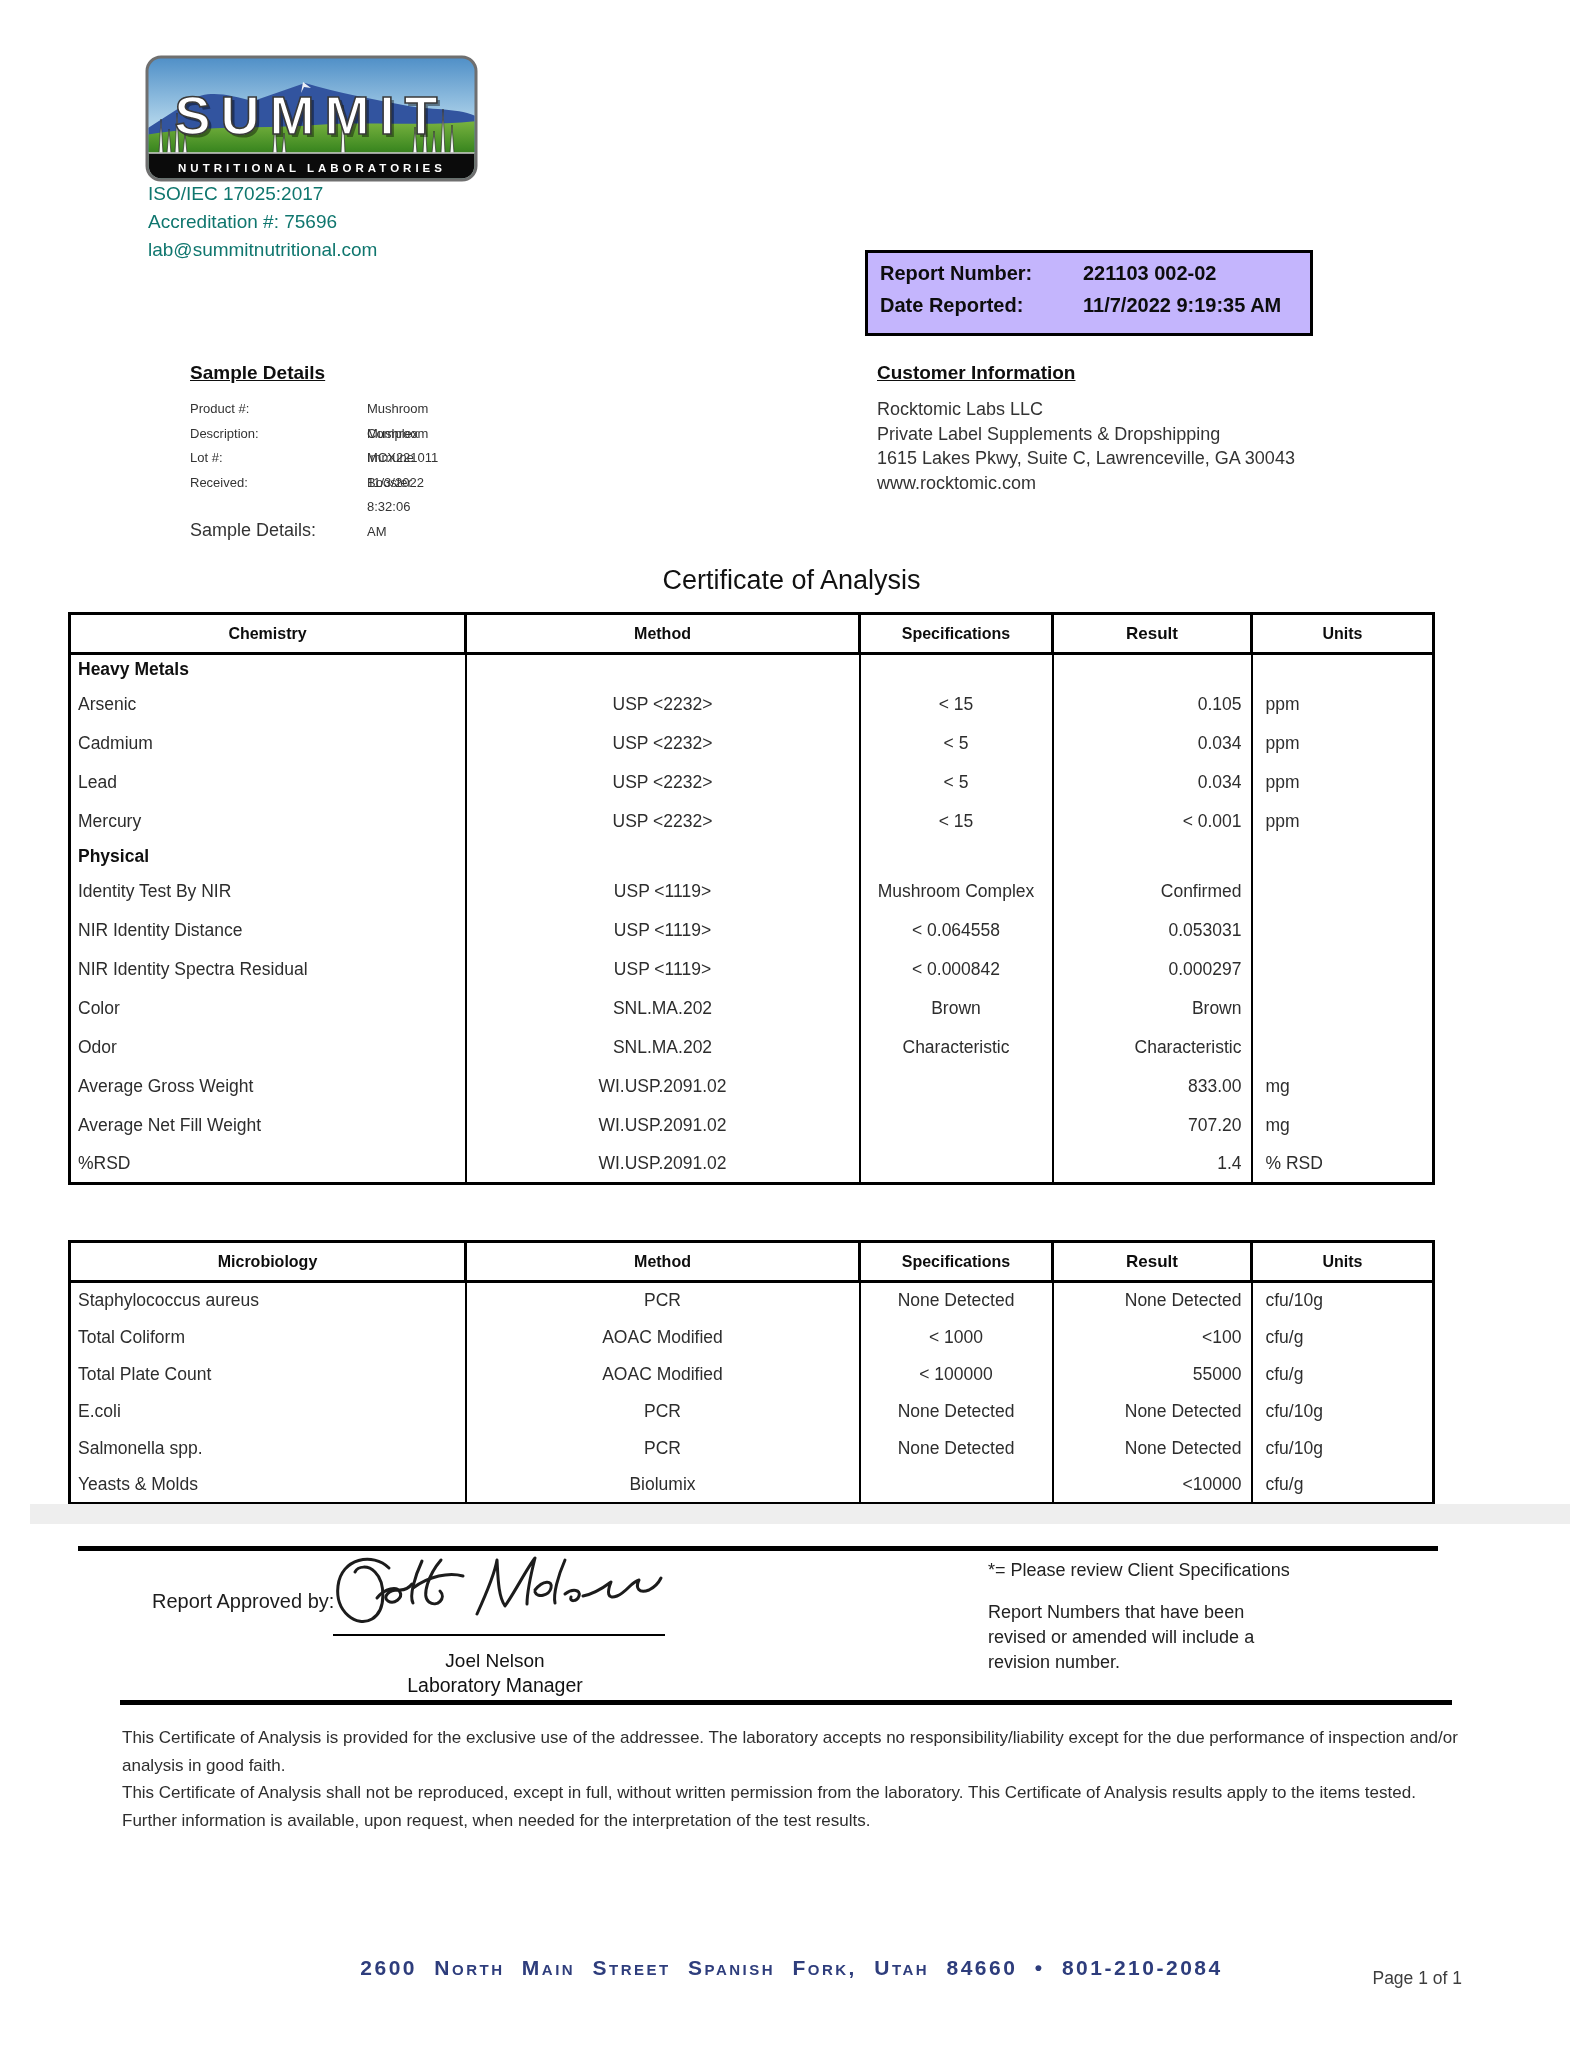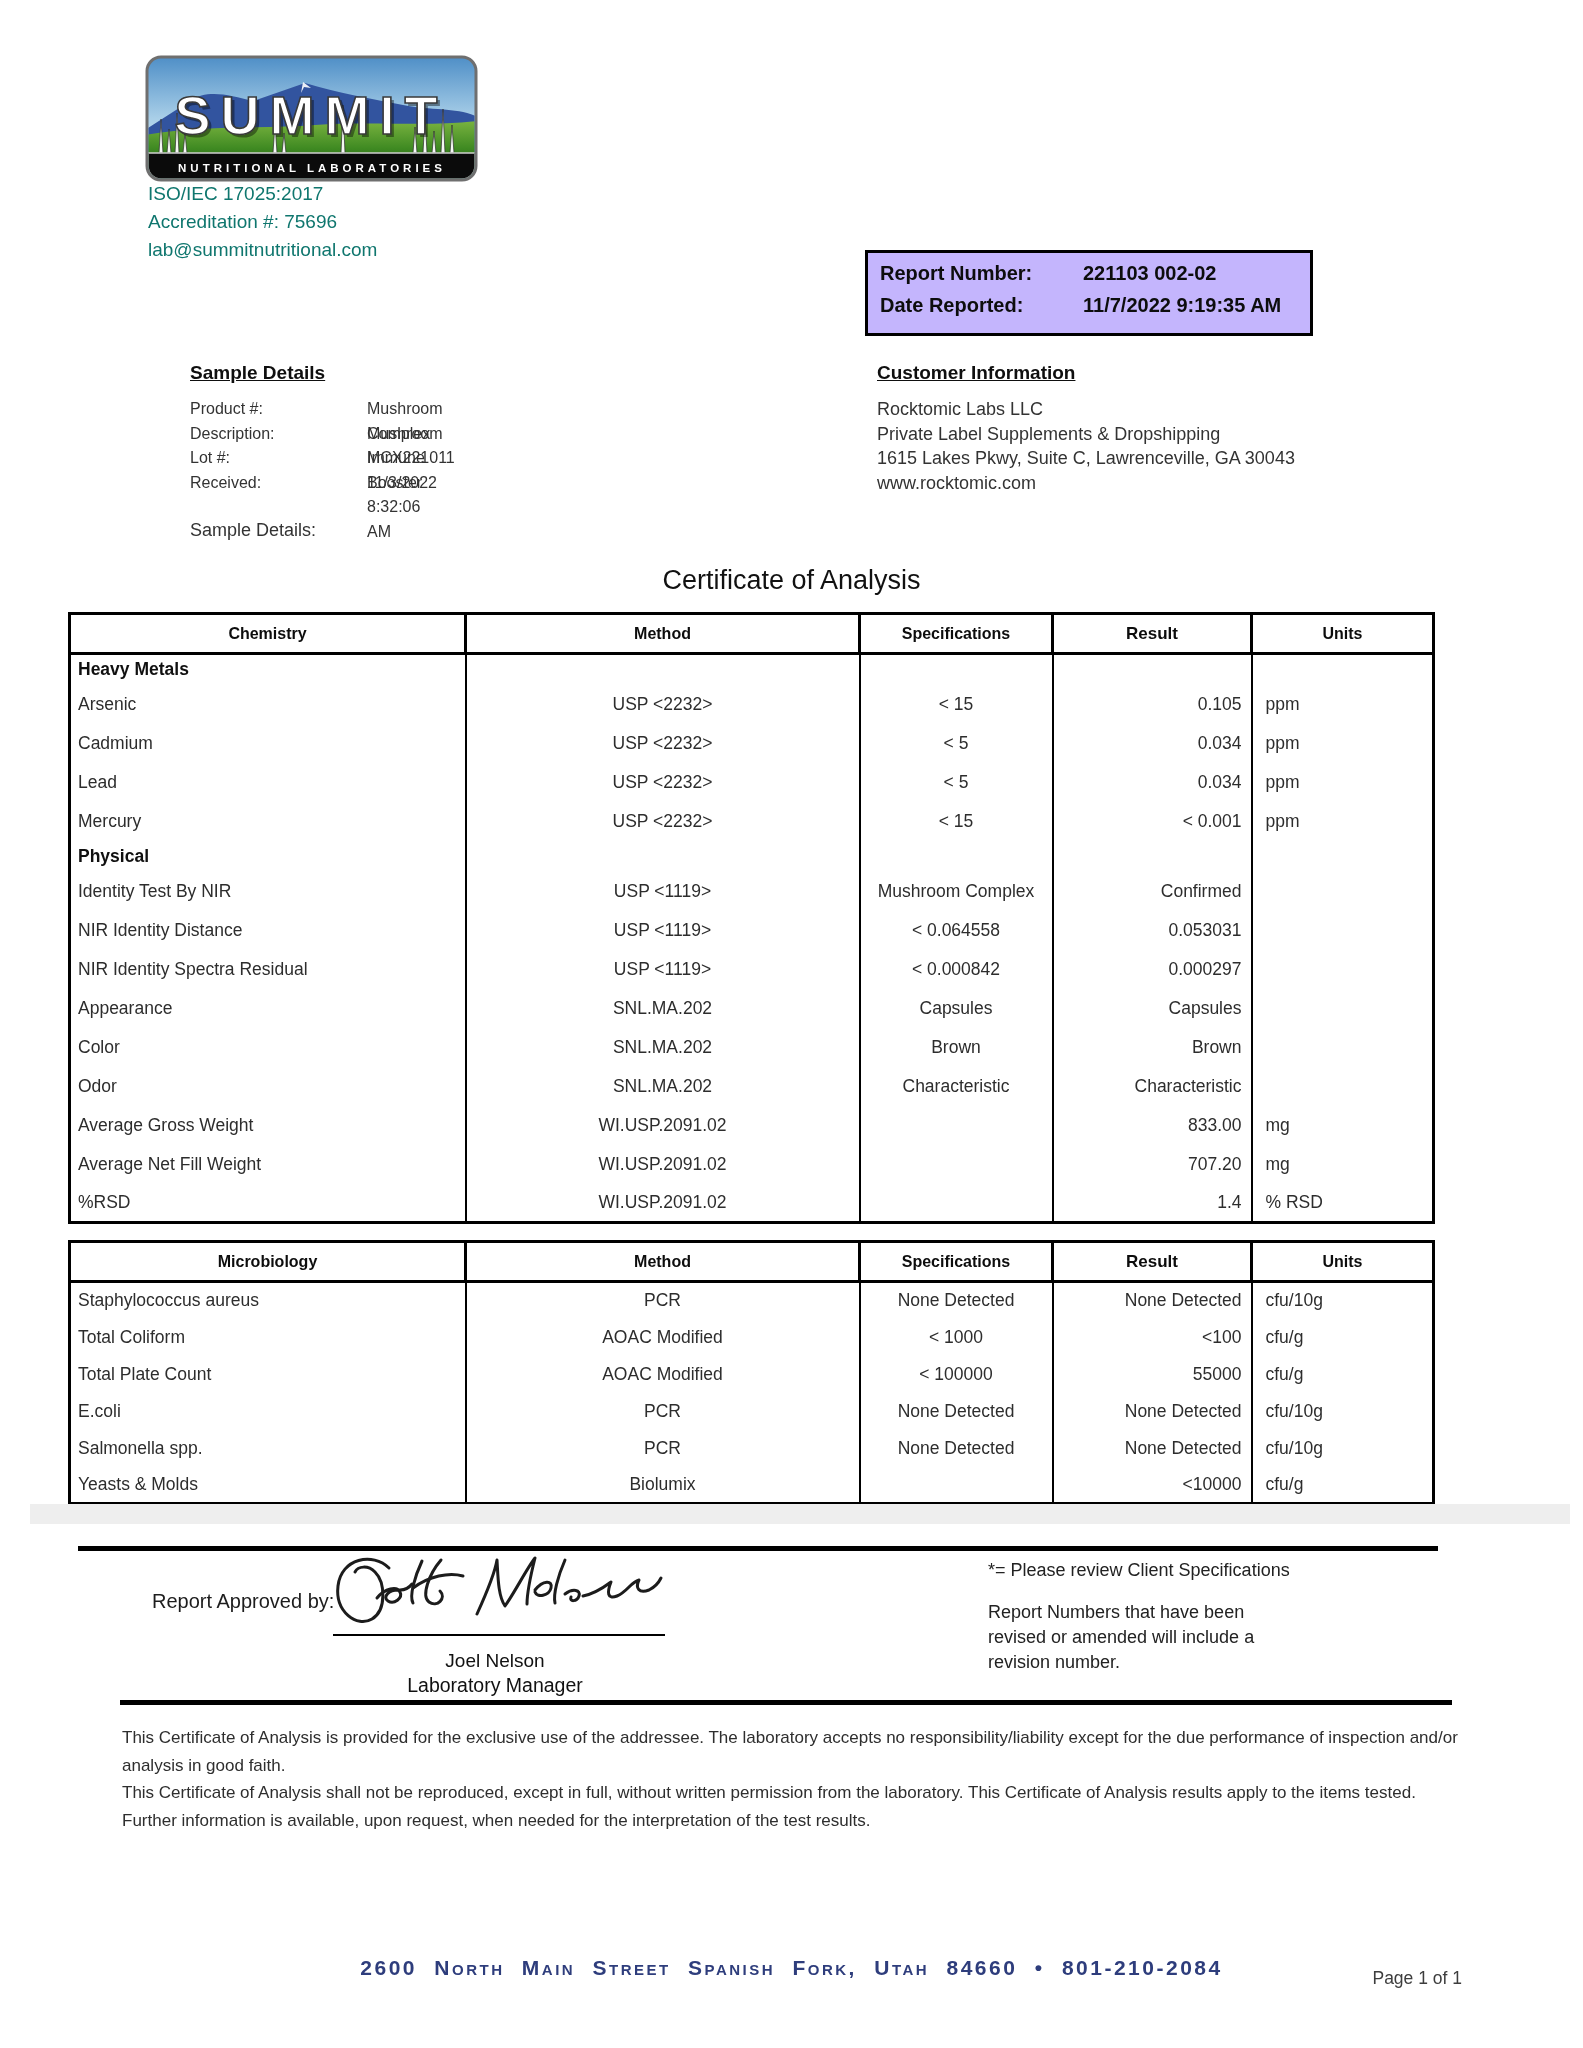--- a/index.html
+++ b/index.html
@@ -12,21 +12,21 @@
   .logo-wrap { left:145px; top:55px; width:333px; height:127px; }
   .accred { left:148px; top:180px; font-size:19px; line-height:28px; color:#0f766e; }
   .report-box { left:865px; top:250px; width:448px; height:86px; border:3px solid #000; padding:9px 0 0 12px; background:#c4b5fd; }
   .rb-row { position:relative; height:32px; font-size:20px; font-weight:bold; color:#0d0d0d; }
   .rb-value { position:absolute; left:203px; top:0; }
 
   
   .block-title { font-size:19px; font-weight:bold; color:#0f0f0f; text-decoration:underline; }
   .sample { left:190px; top:362px; }
   .fields { margin-top:13px; }
-  .field-row { position:relative; font-size:16px; line-height:24.5px; color:#333; }
+  .field-row { position:relative; font-size:13px; line-height:24.5px; color:#333; }
   .field-value { position:absolute; left:177px; top:0; }
   .sample-extra { left:190px; top:520px; font-size:18px; color:#333; }
   .customer { left:877px; top:362px; }
   .cust-lines { margin-top:13px; font-size:18px; line-height:24.5px; color:#333; }
 
   .cert-title { left:0; top:565px; width:1583px; text-align:center; font-size:27px; color:#111; }
 
   
   table.coa { border-collapse:collapse; table-layout:fixed; width:1364px; background:#fff; border:3px solid #000; }
   table.coa th { border:3px solid #000; height:40px; font-size:16px; font-weight:bold; color:#0d0d0d; text-align:center; vertical-align:middle; }
@@ -240,27 +240,20 @@
           <td class="col-units"></td>
         </tr>
         <tr>
           <td class="col-name">NIR Identity Spectra Residual</td>
           <td class="col-method">USP &lt;1119&gt;</td>
           <td class="col-spec">&lt; 0.000842</td>
           <td class="col-result">0.000297</td>
           <td class="col-units"></td>
         </tr>
         <tr>
-          <td class="col-name">Appearance</td>
-          <td class="col-method">SNL.MA.202</td>
-          <td class="col-spec">Capsules</td>
-          <td class="col-result">Capsules</td>
-          <td class="col-units"></td>
-        </tr>
-        <tr>
           <td class="col-name">Color</td>
           <td class="col-method">SNL.MA.202</td>
           <td class="col-spec">Brown</td>
           <td class="col-result">Brown</td>
           <td class="col-units"></td>
         </tr>
         <tr>
           <td class="col-name">Odor</td>
           <td class="col-method">SNL.MA.202</td>
           <td class="col-spec">Characteristic</td>

